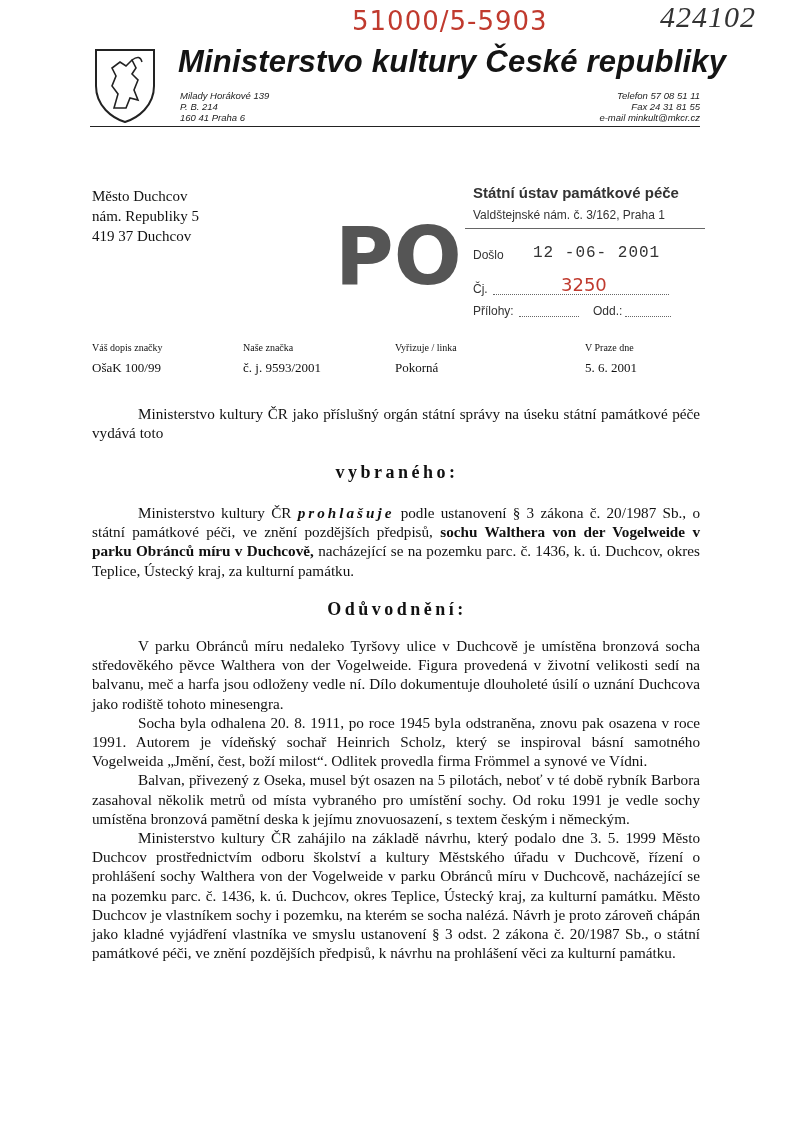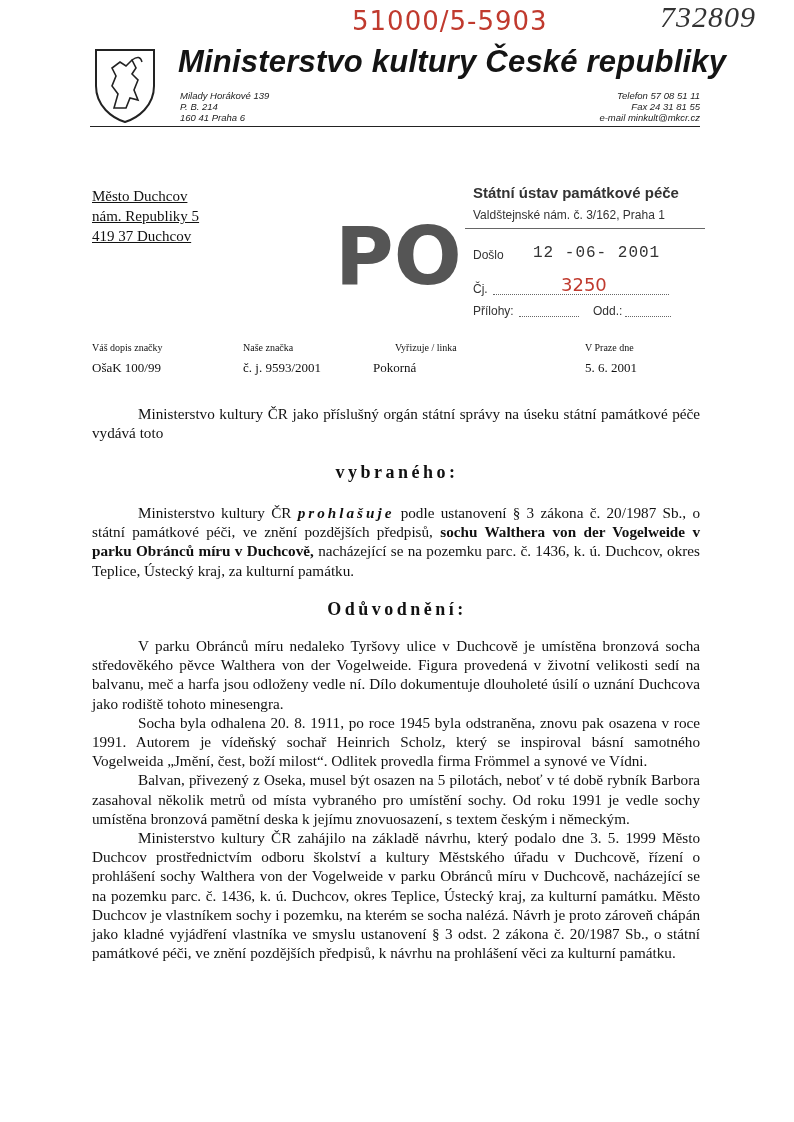--- a/index.html
+++ b/index.html
@@ -17,38 +17,38 @@
 
   
   .hand-top { left: 340px; top: 6px; font-size: 26px; letter-spacing: 1px; }
   .hand-corner { left: 660px; top: 0px; font-size: 30px; color: #333; font-style: italic; letter-spacing: 1px; }
   .hand-big { left: 335px; top: 210px; font-size: 80px; color: #555; font-weight: 700; }
 
   .stamp { left: 465px; top: 180px; width: 240px; height: 145px; font-size: 13px; color: #333; }
   .stamp .row { position: absolute; left: 8px; white-space: nowrap; }
 
   
-  .recipient { left: 92px; top: 186px; font-size: 15px; line-height: 20px; text-decoration: underline; }
+  .recipient { left: 92px; top: 186px; font-size: 15px; line-height: 20px; }
 
   
   .ref-label { top: 342px; font-size: 10px; }
   .ref-value { top: 360px; font-size: 13px; }
 
   
   .body-text { left: 92px; width: 608px; font-size: 15.2px; line-height: 19.2px; text-align: justify; }
   .indent { text-indent: 46px; }
   .heading { left: 0; width: 794px; text-align: center; font-size: 18px; font-weight: bold; letter-spacing: 3.5px; }
   .spaced { letter-spacing: 3px; font-weight: bold; font-style: italic; }
   .bold { font-weight: bold; }
 </style>
 </head>
 <body>
 
 <div class="abs hand hand-top">51000/5-5903</div>
-<div class="abs hand-corner">732809</div>
+<div class="abs hand-corner">424102</div>
 <div class="abs hand-big" style="font-family:'DejaVu Sans',sans-serif;">PO</div>
 
 <div class="abs" style="left:92px; top:46px; width:66px; height:78px;">
   <svg width="66" height="78" viewBox="0 0 66 78">
     <path d="M4 4 H62 V40 C62 60 46 72 33 76 C20 72 4 60 4 40 Z" fill="none" stroke="#222" stroke-width="2"></path>
     <path d="M22 62 L26 48 L20 40 L24 30 L20 22 L28 16 L34 20 L40 14 L44 22 L40 28 L46 34 L42 44 L46 54 L38 52 L34 62 Z" fill="none" stroke="#222" stroke-width="1.6"></path>
     <path d="M40 14 Q48 8 50 16" fill="none" stroke="#222" stroke-width="1.4"></path>
   </svg>
 </div>
 
@@ -84,21 +84,21 @@
   <div style="position:absolute; left:54px; top:136px; width:60px; border-bottom:1px dotted #666;"></div>
   <div class="row" style="top:124px; left:128px; font-size:12px;">Odd.:</div>
   <div style="position:absolute; left:160px; top:136px; width:46px; border-bottom:1px dotted #666;"></div>
 </div>
 
 <div class="abs serif ref-label" style="left:92px;">Váš dopis značky</div>
 <div class="abs serif ref-value" style="left:92px;text-align:right;">OšaK 100/99</div>
 <div class="abs serif ref-label" style="left:243px;">Naše značka</div>
 <div class="abs serif ref-value" style="left:243px;">č. j. 9593/2001</div>
 <div class="abs serif ref-label" style="left:395px;">Vyřizuje / linka</div>
-<div class="abs serif ref-value" style="left:373px;">Pokorná</div>
+<div class="abs serif ref-value" style="left:395px;">Pokorná</div>
 <div class="abs serif ref-label" style="left:585px;">V Praze dne</div>
 <div class="abs serif ref-value" style="left:585px;">5. 6. 2001</div>
 
 <div class="abs serif body-text indent" style="top:404px;">Ministerstvo kultury ČR jako příslušný orgán státní správy na úseku státní památkové péče vydává toto</div>
 
 <div class="abs serif heading" style="top:462px;">vybraného:</div>
 
 <div class="abs serif body-text indent" style="top:503px;">
   <span>Ministerstvo kultury ČR </span><span class="spaced">prohlašuje</span><span> podle ustanovení § 3 zákona č. 20/1987 Sb., o státní památkové péči, ve znění pozdějších předpisů, </span><span class="bold">sochu Walthera von der Vogelweide v parku Obránců míru v Duchcově,</span><span> nacházející se na pozemku parc. č. 1436, k. ú. Duchcov, okres Teplice, Ústecký kraj, za kulturní památku.</span>
 </div>

